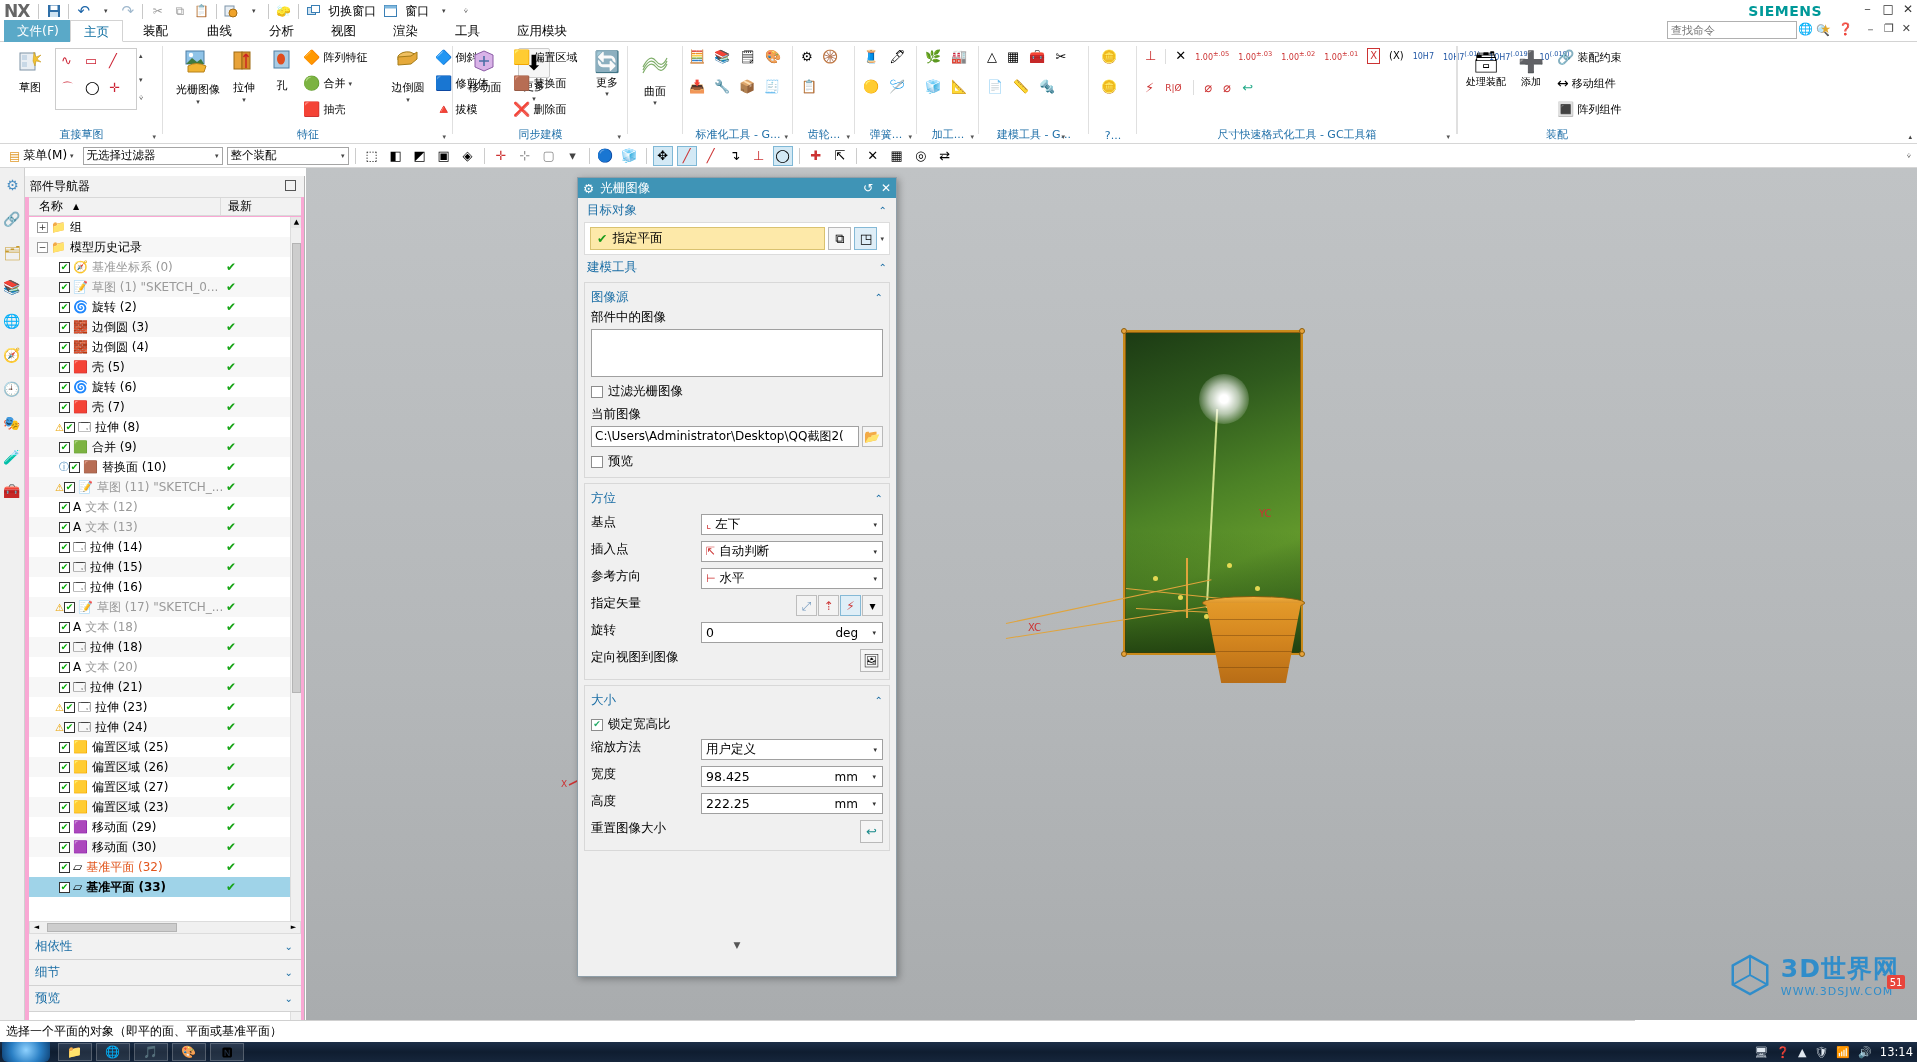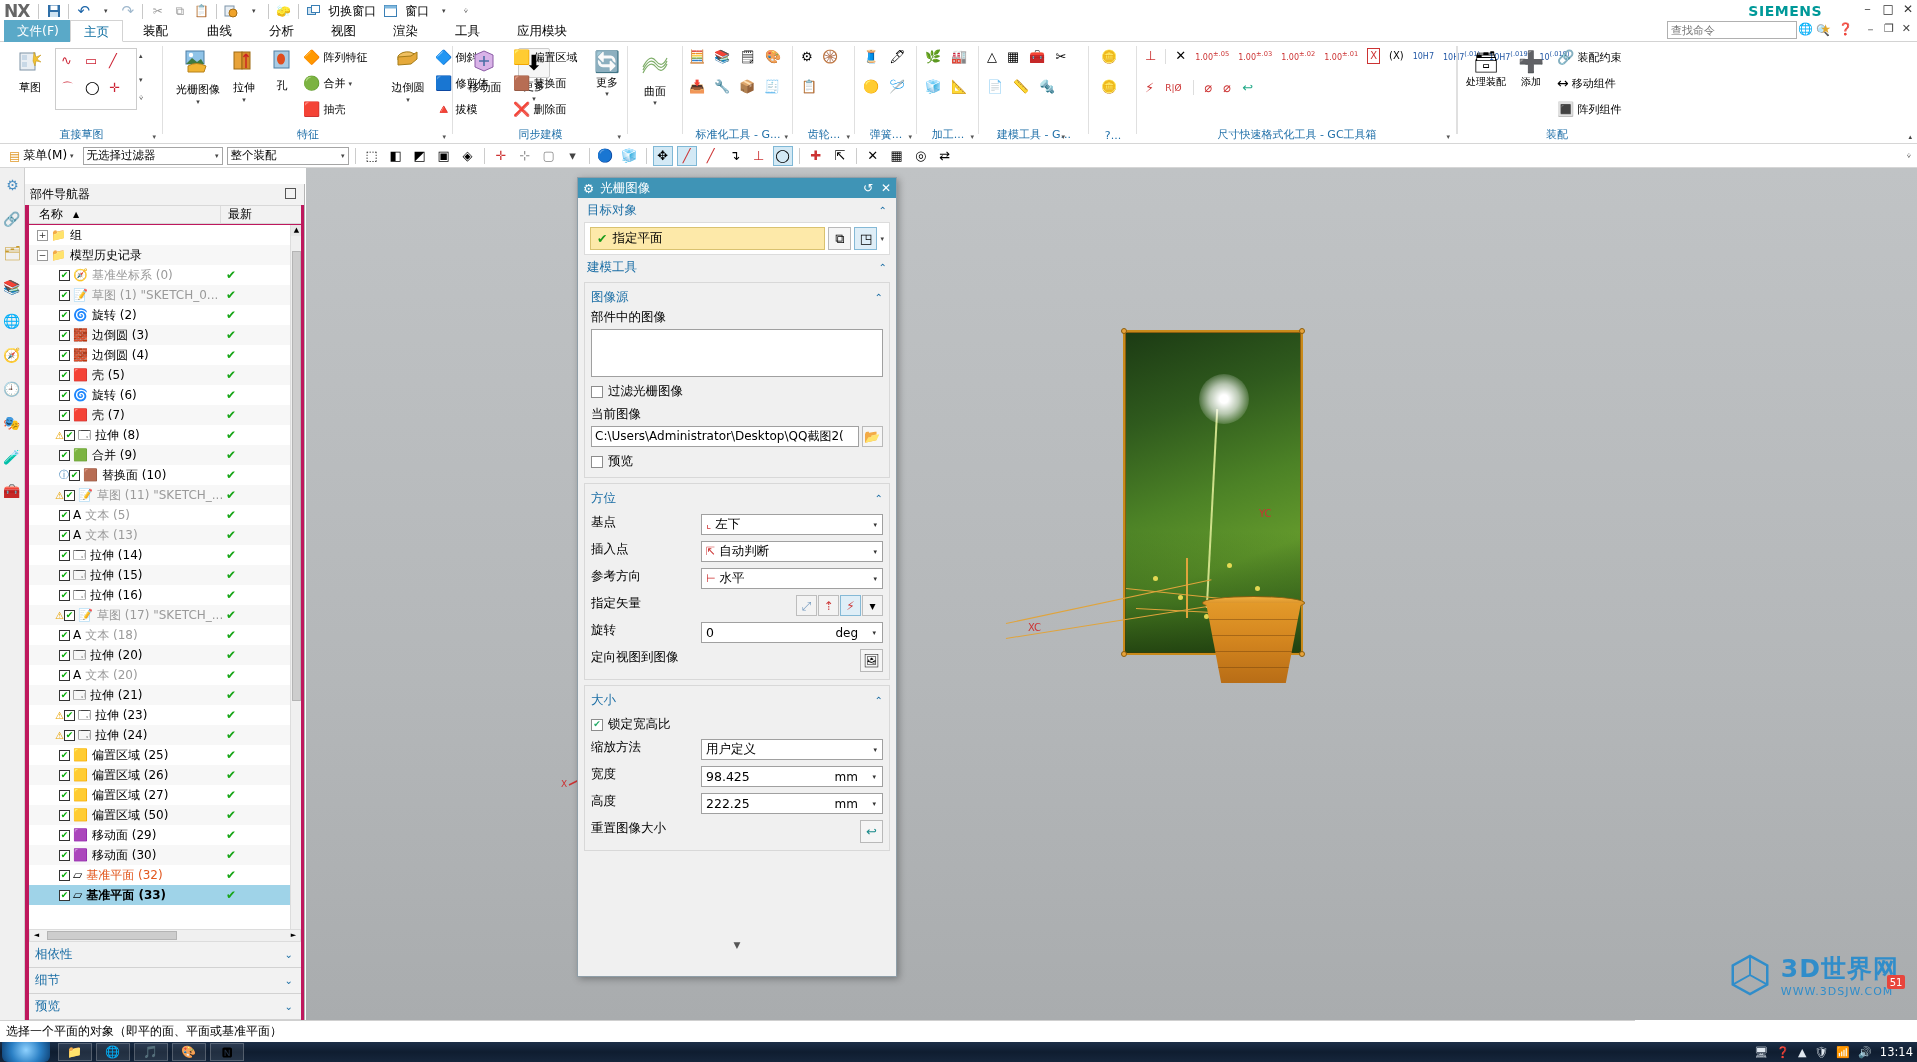--- a/index.html
+++ b/index.html
@@ -56,21 +56,21 @@
   .sel-combo .cd { font-size:7px; color:#444; }
   .tb-ico { width:20px; height:20px; display:flex; align-items:center; justify-content:center; font-size:13px; cursor:pointer; }
   .tb-ico.sel { background:#d3e9f5; border:1px solid #7fb8d6; }
   .tbsep { width:1px; height:16px; background:#ccc; margin:0 2px; }
 
   
   .resbar { position:absolute; top:168px; left:0; width:25px; height:852px; background:#f0f0f0; border-right:1px solid #cfcfcf; }
   .res-ico { width:25px; height:34px; display:flex; align-items:center; justify-content:center; font-size:14px; cursor:pointer; }
 
   
-  .navpanel { position:absolute; top:184px; left:25px; width:280px; height:852px; background:#be185d; border-right:1px solid #b5b5b5; }
+  .navpanel { position:absolute; top:176px; left:25px; width:280px; height:852px; background:#f9a8d4; border-right:1px solid #b5b5b5; }
   .nav-title { height:21px; background:#f2f2f2; display:flex; align-items:center; padding-left:5px; font-size:12px; position:relative; }
   .nav-pin { position:absolute; right:8px; top:4px; width:11px; height:11px; border:1px solid #555; cursor:pointer; }
   .nav-head { position:absolute; top:21px; left:4px; width:272px; height:19px; background:#f2f2f2; border-top:1px solid #d8d8d8; border-bottom:1px solid #d8d8d8; display:flex; font-size:12px; }
   .nh-name { width:192px; display:flex; align-items:center; padding-left:10px; gap:10px; border-right:1px solid #dcdcdc; cursor:pointer; }
   .nh-latest { flex:1; display:flex; align-items:center; padding-left:7px; cursor:pointer; }
   .tree { position:absolute; top:41px; left:4px; width:272px; height:866px; overflow:hidden; background:#fff; }
   .trow { height:20px; display:flex; align-items:center; font-size:12px; position:relative; white-space:nowrap; }
   .trow.alt { background:#f7f7f7; }
   .trow.sel { background:#9fd3e8; }
   .tindent { display:inline-block; }
@@ -744,21 +744,21 @@
           <span class="warn" style="margin-left: -4px; position: relative;">⚠</span>
           <span class="tbox">✔</span>
           <span class="ticon">📝</span>
           <span class="tlabel dim">草图 (11) "SKETCH_...</span>
           <span class="tcheckcol">✔</span>
         </div>
         <div class="trow">
           <span class="tindent" style="width: 30px;"></span>
           <span class="tbox">✔</span>
           <span class="ticon">A</span>
-          <span class="tlabel dim">文本 (5)</span>
+          <span class="tlabel dim">文本 (12)</span>
           <span class="tcheckcol">✔</span>
         </div>
         <div class="trow alt">
           <span class="tindent" style="width: 30px;"></span>
           <span class="tbox">✔</span>
           <span class="ticon">A</span>
           <span class="tlabel dim">文本 (13)</span>
           <span class="tcheckcol">✔</span>
         </div>
         <div class="trow">
@@ -794,21 +794,21 @@
           <span class="tindent" style="width: 30px;"></span>
           <span class="tbox">✔</span>
           <span class="ticon">A</span>
           <span class="tlabel dim">文本 (18)</span>
           <span class="tcheckcol">✔</span>
         </div>
         <div class="trow alt">
           <span class="tindent" style="width: 30px;"></span>
           <span class="tbox">✔</span>
           <span class="ticon">🗔</span>
-          <span class="tlabel">拉伸 (20)</span>
+          <span class="tlabel">拉伸 (18)</span>
           <span class="tcheckcol">✔</span>
         </div>
         <div class="trow">
           <span class="tindent" style="width: 30px;"></span>
           <span class="tbox">✔</span>
           <span class="ticon">A</span>
           <span class="tlabel dim">文本 (20)</span>
           <span class="tcheckcol">✔</span>
         </div>
         <div class="trow alt">
@@ -852,21 +852,21 @@
           <span class="tindent" style="width: 30px;"></span>
           <span class="tbox">✔</span>
           <span class="ticon">🟨</span>
           <span class="tlabel">偏置区域 (27)</span>
           <span class="tcheckcol">✔</span>
         </div>
         <div class="trow alt">
           <span class="tindent" style="width: 30px;"></span>
           <span class="tbox">✔</span>
           <span class="ticon">🟨</span>
-          <span class="tlabel">偏置区域 (50)</span>
+          <span class="tlabel">偏置区域 (23)</span>
           <span class="tcheckcol">✔</span>
         </div>
         <div class="trow">
           <span class="tindent" style="width: 30px;"></span>
           <span class="tbox">✔</span>
           <span class="ticon">🟪</span>
           <span class="tlabel">移动面 (29)</span>
           <span class="tcheckcol">✔</span>
         </div>
         <div class="trow alt">

